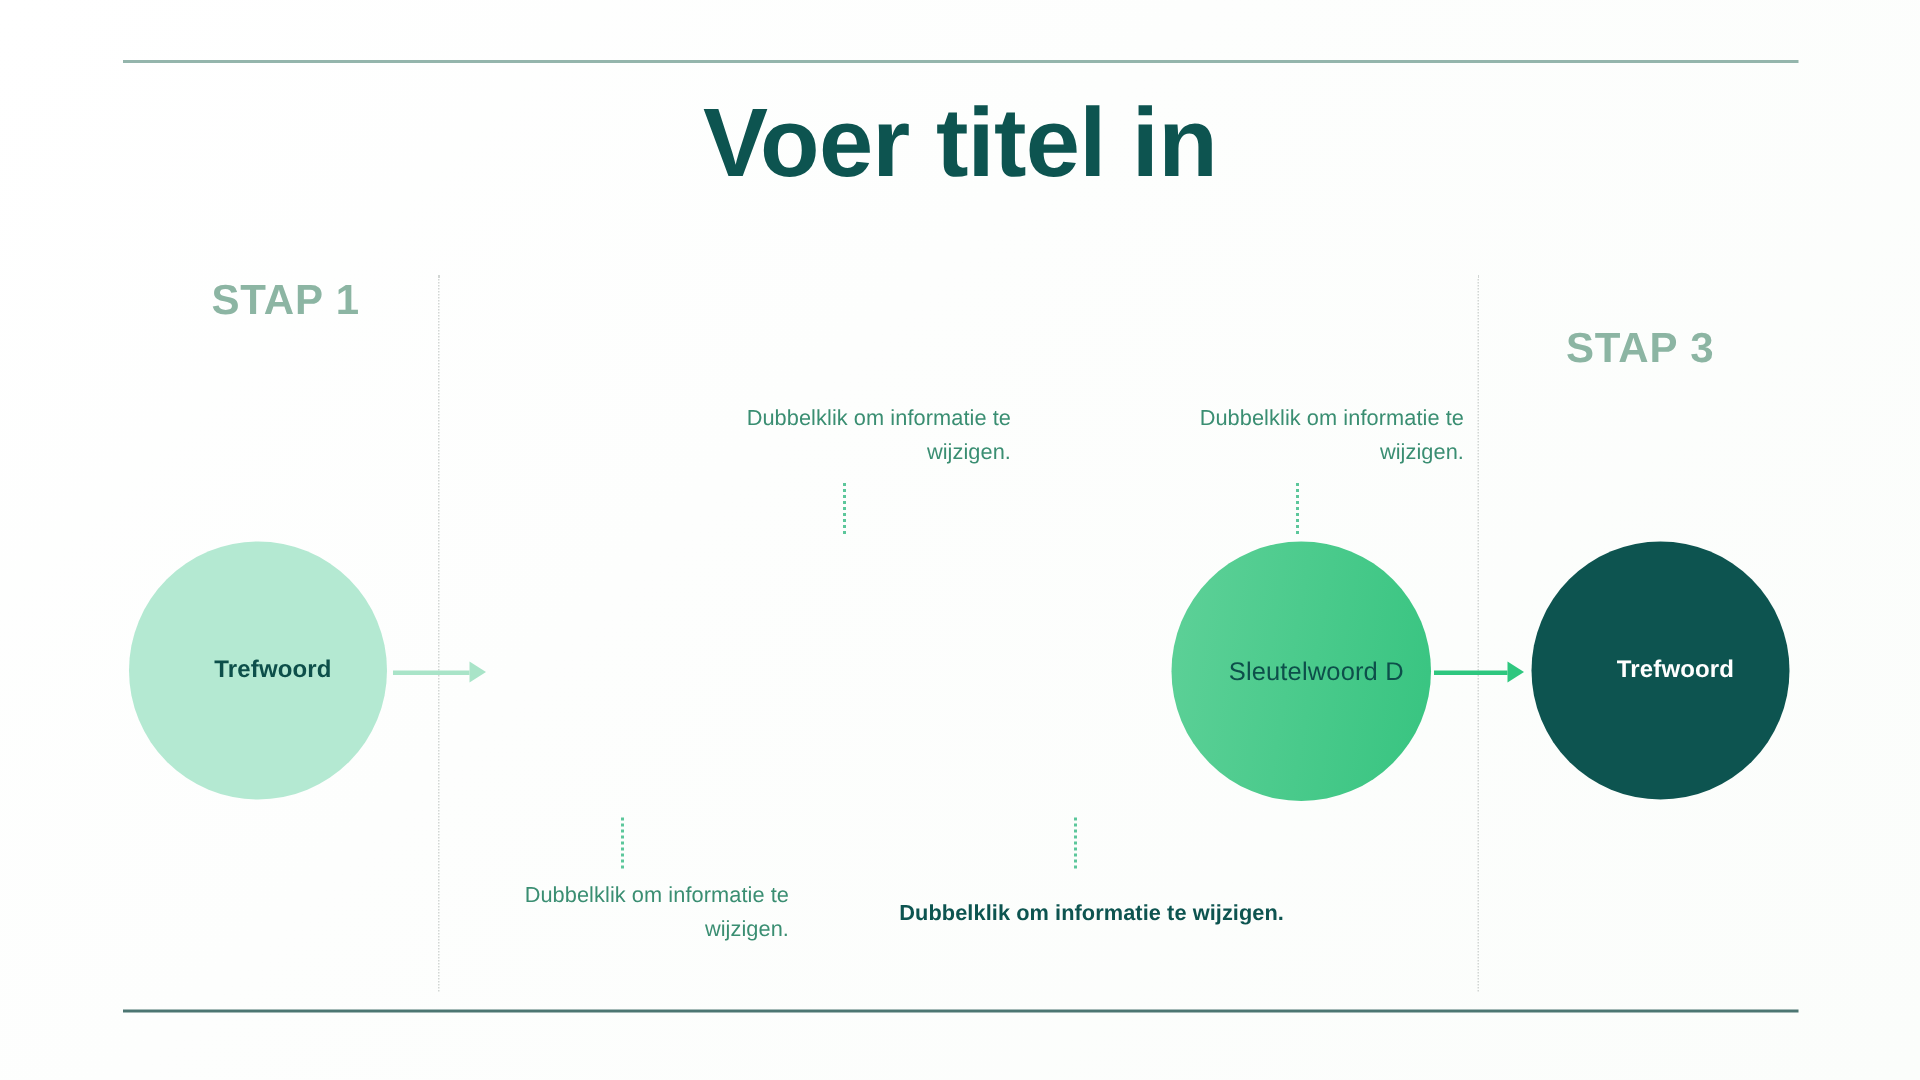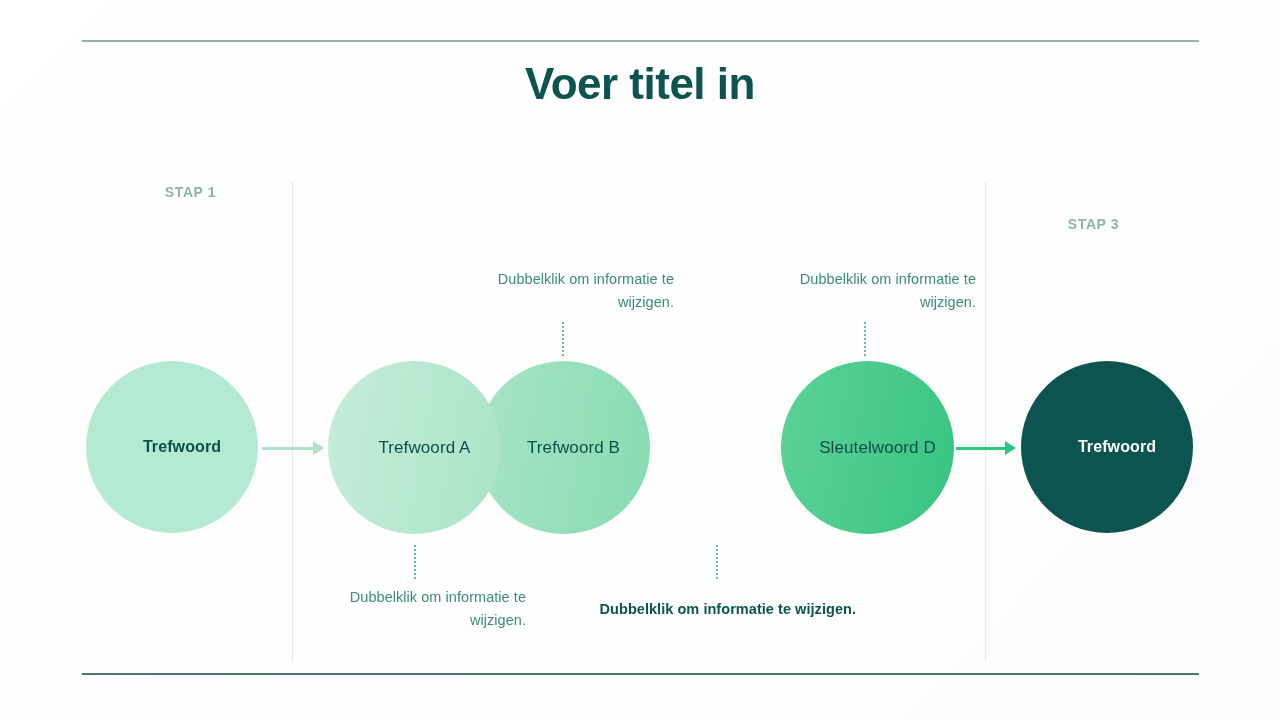--- a/index.html
+++ b/index.html
@@ -38,33 +38,33 @@
     background: #4c7672;
   }
 
   
   #title {
     position: absolute;
     top: 62px;
     left: 0;
     width: 1280px;
     text-align: center;
-    font-size: 44px;
+    font-size: 65px;
     font-weight: 800;
     letter-spacing: -0.5px;
     color: #0d5450;
     line-height: 1.0;
     white-space: nowrap;
   }
 
   
   .step-label {
     position: absolute;
     top: 184px;
-    font-size: 14px;
+    font-size: 28px;
     font-weight: 700;
     letter-spacing: 0.6px;
     color: #8cb5a3;
     text-align: center;
     white-space: nowrap;
   }
   #step-1 { left: 92px;  width: 197px; }
   #step-2 { left: 293px; width: 692px; }
   #step-3 { left: 987px; width: 213px; margin-top: 32px; }
 
@@ -215,26 +215,20 @@
   </div>
 
   <div class="arrow" id="arrow-1">
     <span class="shaft"></span>
     <span class="head"></span>
   </div>
 
   <div class="circle" id="circle-d">
     <span class="circle-label">Sleutelwoord D</span>
   </div>
-  <div class="circle" id="circle-b">
-    <span class="circle-label">Trefwoord B</span>
-  </div>
-  <div class="circle" id="circle-a">
-    <span class="circle-label">Trefwoord A</span>
-  </div>
 
   <div class="arrow" id="arrow-2">
     <span class="shaft"></span>
     <span class="head"></span>
   </div>
 
   <div class="circle" id="circle-end">
     <span class="circle-label">Trefwoord</span>
   </div>
 

